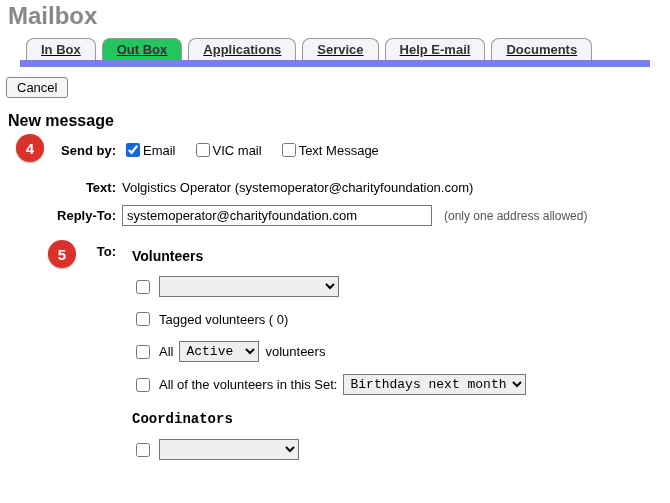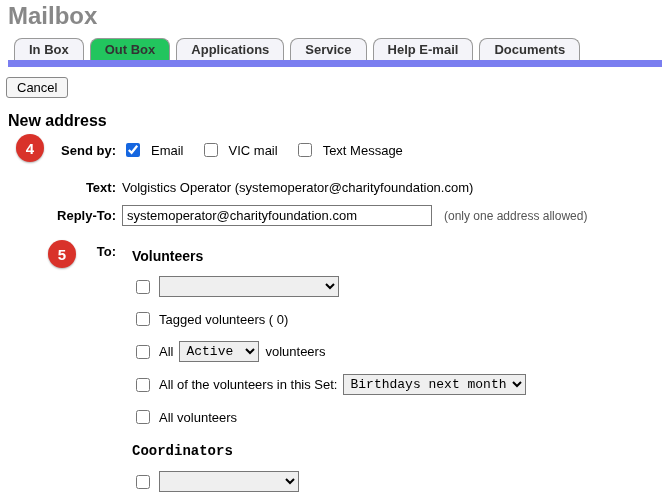--- a/index.html
+++ b/index.html
@@ -14,21 +14,22 @@
     overflow: hidden;
     background: #fff;
   }
   .page-title {
     font-size: 24px;
     font-weight: bold;
     color: #888;
     margin: 2px 0 8px 8px;
   }
   .tabs-wrap {
-    padding: 0 8px;
+    padding: 0 20px;
+    text-decoration: underline;
   }
   .tabs {
     display: flex;
     gap: 6px;
     padding-left: 6px;
   }
   .tab {
     border: 1px solid #999;
     border-bottom: none;
     border-top-left-radius: 8px;
@@ -88,21 +89,21 @@
   }
   .field-col {
     display: flex;
     align-items: center;
     gap: 6px;
     flex-wrap: wrap;
   }
   .cb-label {
     display: inline-flex;
     align-items: center;
-    gap: 8px;
+    gap: 0;
     margin-right: 10px;
     font-size: 13px;
   }
   input[type="checkbox"] {
     width: 14px;
     height: 14px;
   }
   .cb-blue { accent-color: #1566e0; }
   input[type="text"] {
     font-family: Arial;
@@ -168,21 +169,21 @@
     <div class="tab inactive">Help E-mail</div>
     <div class="tab inactive">Documents</div>
   </div>
   <div class="tab-bar"></div>
 </div>
 
 <div class="cancel-row">
   <button class="btn">Cancel</button>
 </div>
 
-<div class="section-title">New address</div>
+<div class="section-title">New message</div>
 
 <div class="content">
 
   <div class="form-row rel">
     <div class="badge" style="left:6px;top:-6px;">4</div>
     <div class="label-col" style="padding-left:30px;">Send by:</div>
     <div class="field-col">
       <label class="cb-label">
         <input type="checkbox" class="cb-blue" checked="" style="">
         <span>Email</span>
@@ -242,24 +243,20 @@
       </div>
 
       <div class="opt-row">
         <input type="checkbox" style="">
         <span>All of the volunteers in this Set:</span>
         <select>
           <option>Birthdays next month</option>
         </select>
       </div>
 
-      <div class="opt-row">
-        <input type="checkbox" style="">
-        <span>All volunteers</span>
-      </div>
 
       <div class="subhead" style="margin-top:4px;font-family:Liberation Mono, monospace;">Coordinators</div>
 
       <div class="opt-row">
         <input type="checkbox" style="">
         <select style="width:140px;">
           <option></option>
         </select>
       </div>
 

